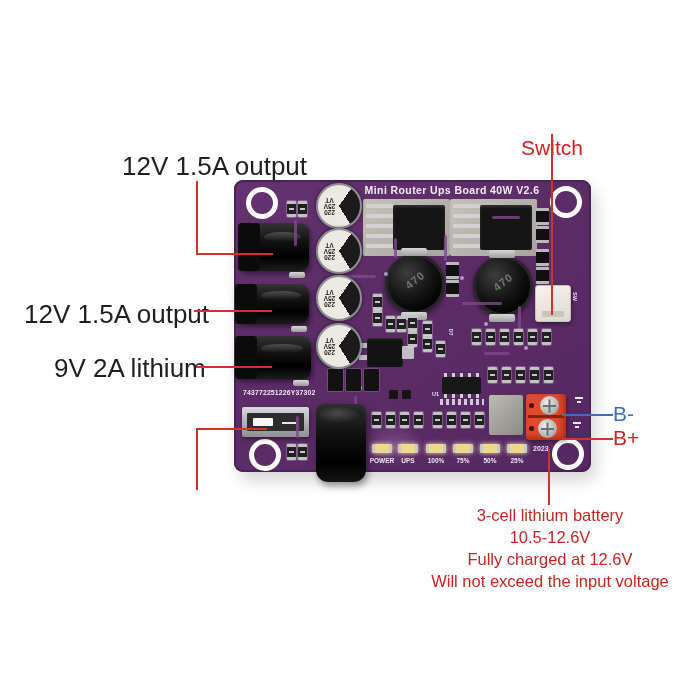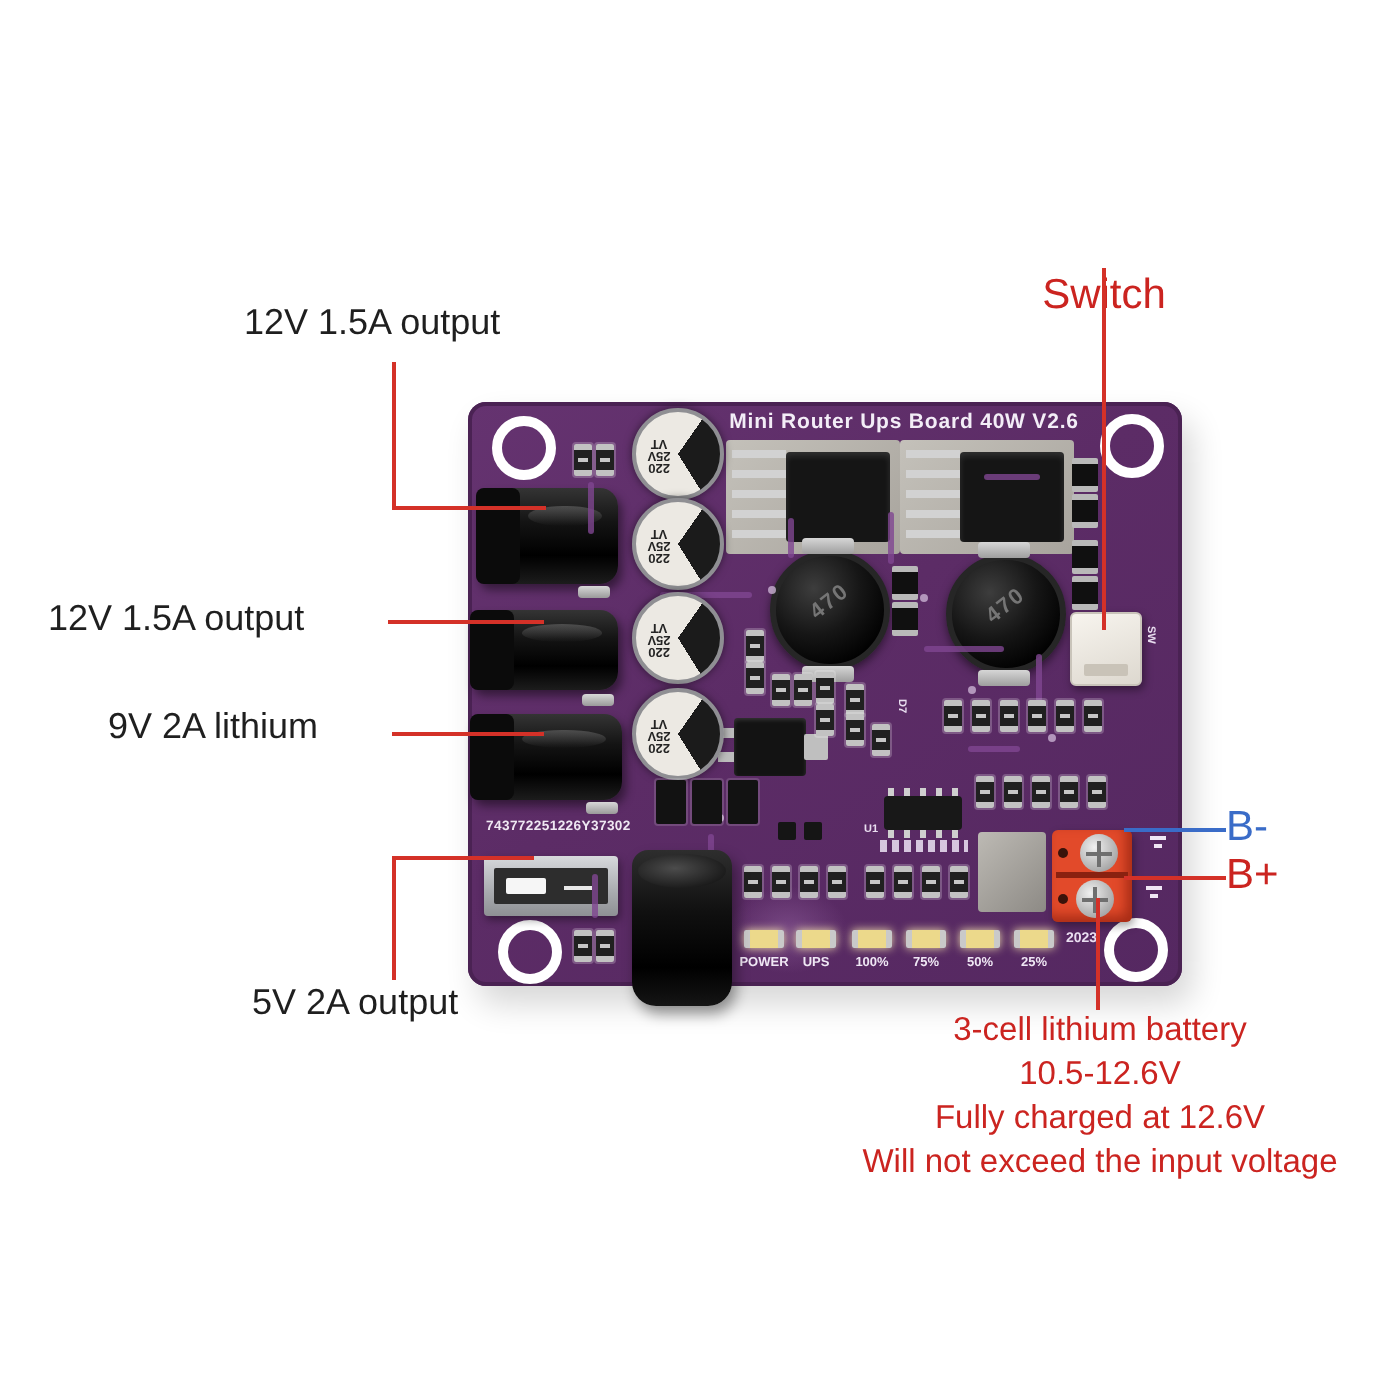--- a/index.html
+++ b/index.html
@@ -1,20 +1,20 @@
 <!DOCTYPE html>
 <html><head>
 <meta charset="utf-8">
 <style>
   html,body{margin:0;padding:0;background:#fff;}
   .canvas{position:relative;width:700px;height:700px;background:#fff;overflow:hidden;
           font-family:"Liberation Sans",sans-serif;}
 
   
-  .board{position:absolute;left:234px;top:201px;width:357px;height:292px;
+  .board{position:absolute;left:234px;top:180px;width:357px;height:292px;
          background:linear-gradient(145deg,#653370 0%,#5c2c66 45%,#552861 100%);
          border-radius:9px;box-shadow:5px 9px 16px rgba(0,0,0,.16), inset 0 0 0 2px #4a2253;}
   .trace{position:absolute;background:#804691;border-radius:2px;opacity:.8;}
   .via{position:absolute;width:4px;height:4px;border-radius:50%;background:#c9b2d2;opacity:.8;}
   .blob{position:absolute;background:radial-gradient(ellipse,rgba(190,140,205,.30),rgba(190,140,205,0) 70%);}
 
   .hole{position:absolute;width:22px;height:22px;border:5px solid #fff;border-radius:50%;}
   .hole::before,.hole::after{content:'';position:absolute;left:-6px;top:8px;width:34px;height:3px;
          background:#fff;z-index:-1;}
   .hole::before{transform:rotate(45deg);} .hole::after{transform:rotate(-45deg);}
@@ -104,21 +104,21 @@
   .diode{position:absolute;width:13px;height:17px;border-radius:1px;
        background:linear-gradient(180deg,#b9b9b9 0 3px,#101010 3px 14px,#b9b9b9 14px);}
   .blk{position:absolute;width:15px;height:22px;background:#121212;border-radius:1px;box-shadow:0 0 0 1px rgba(255,255,255,.15);}
   .sq{position:absolute;width:9px;height:9px;background:#151515;border-radius:1px;}
   .led{position:absolute;width:20px;height:9px;border-radius:1px;
        background:linear-gradient(90deg,#c9c9c9 0 3px,#ecd98b 3px 17px,#c9c9c9 17px);
        box-shadow:0 0 5px rgba(255,242,180,.9);}
   .led-label{position:absolute;width:30px;text-align:center;color:#efe7f4;font-size:6.5px;font-weight:700;}
 
   
-  .lbl{position:absolute;color:#1f1f1f;font-size:18px;text-align:left;white-space:nowrap;}
+  .lbl{position:absolute;color:#1f1f1f;font-size:26px;text-align:center;white-space:nowrap;}
   .red-lbl{position:absolute;color:#cb2420;font-size:21px;text-align:center;white-space:nowrap;}
   .blue-lbl{position:absolute;color:#3a6cc8;font-size:21px;text-align:center;white-space:nowrap;}
   .rline{position:absolute;background:#d43128;z-index:5;}
   .bline{position:absolute;background:#3a6cc8;z-index:5;}
   .note{position:absolute;left:390px;top:504px;width:320px;text-align:center;color:#cb2420;
         font-size:16.5px;line-height:22px;}
 </style>
 </head>
 <body>
 
@@ -285,21 +285,20 @@
   <div class="lbl" style="left:122px;top:151px;width:164px;">12V 1.5A output</div>
   <div class="rline" style="left:196px;top:181px;width:2px;height:74px;"></div>
   <div class="rline" style="left:196px;top:253px;width:77px;height:2px;"></div>
 
   <div class="lbl" style="left:24px;top:299px;width:166px;">12V 1.5A output</div>
   <div class="rline" style="left:194px;top:310px;width:78px;height:2px;"></div>
 
   <div class="lbl" style="left:54px;top:353px;width:138px;">9V 2A lithium</div>
   <div class="rline" style="left:196px;top:366px;width:76px;height:2px;"></div>
 
-  <div class="lbl" style="left:126px;top:491px;width:140px;">5V 2A output</div>
   <div class="rline" style="left:196px;top:429px;width:2px;height:61px;"></div>
   <div class="rline" style="left:196px;top:428px;width:71px;height:2px;"></div>
 
   <div class="red-lbl" style="left:512px;top:104px;width:80px;margin-top:32px;">Switch</div>
   <div class="rline" style="left:551px;top:134px;width:2px;height:181px;"></div>
 
   <div class="bline" style="left:562px;top:414px;width:51px;height:2px;"></div>
   <div class="blue-lbl" style="left:613px;top:402px;">B-</div>
 
   <div class="rline" style="left:562px;top:438px;width:51px;height:2px;"></div>

